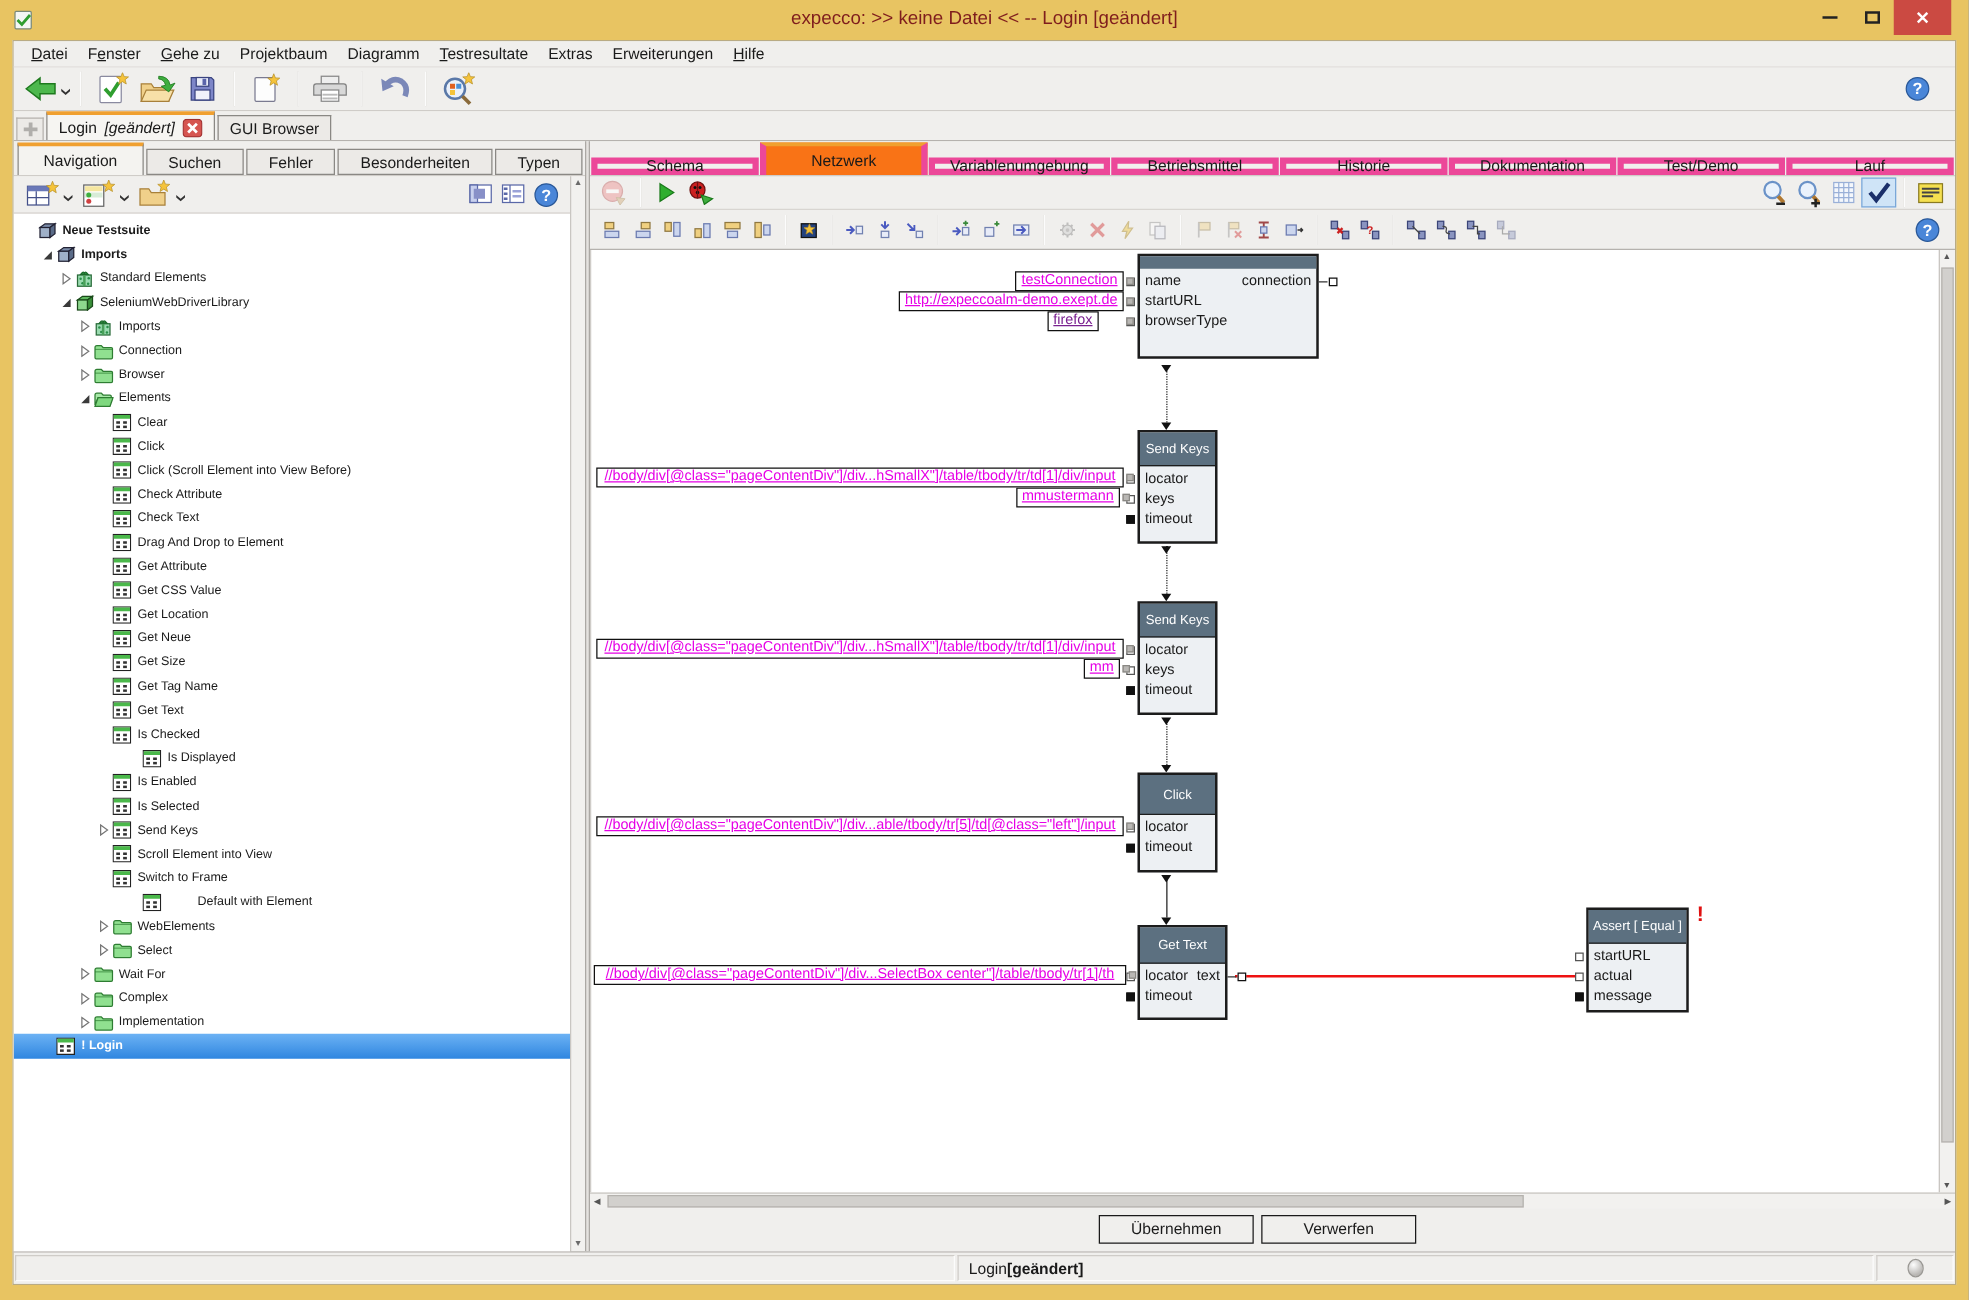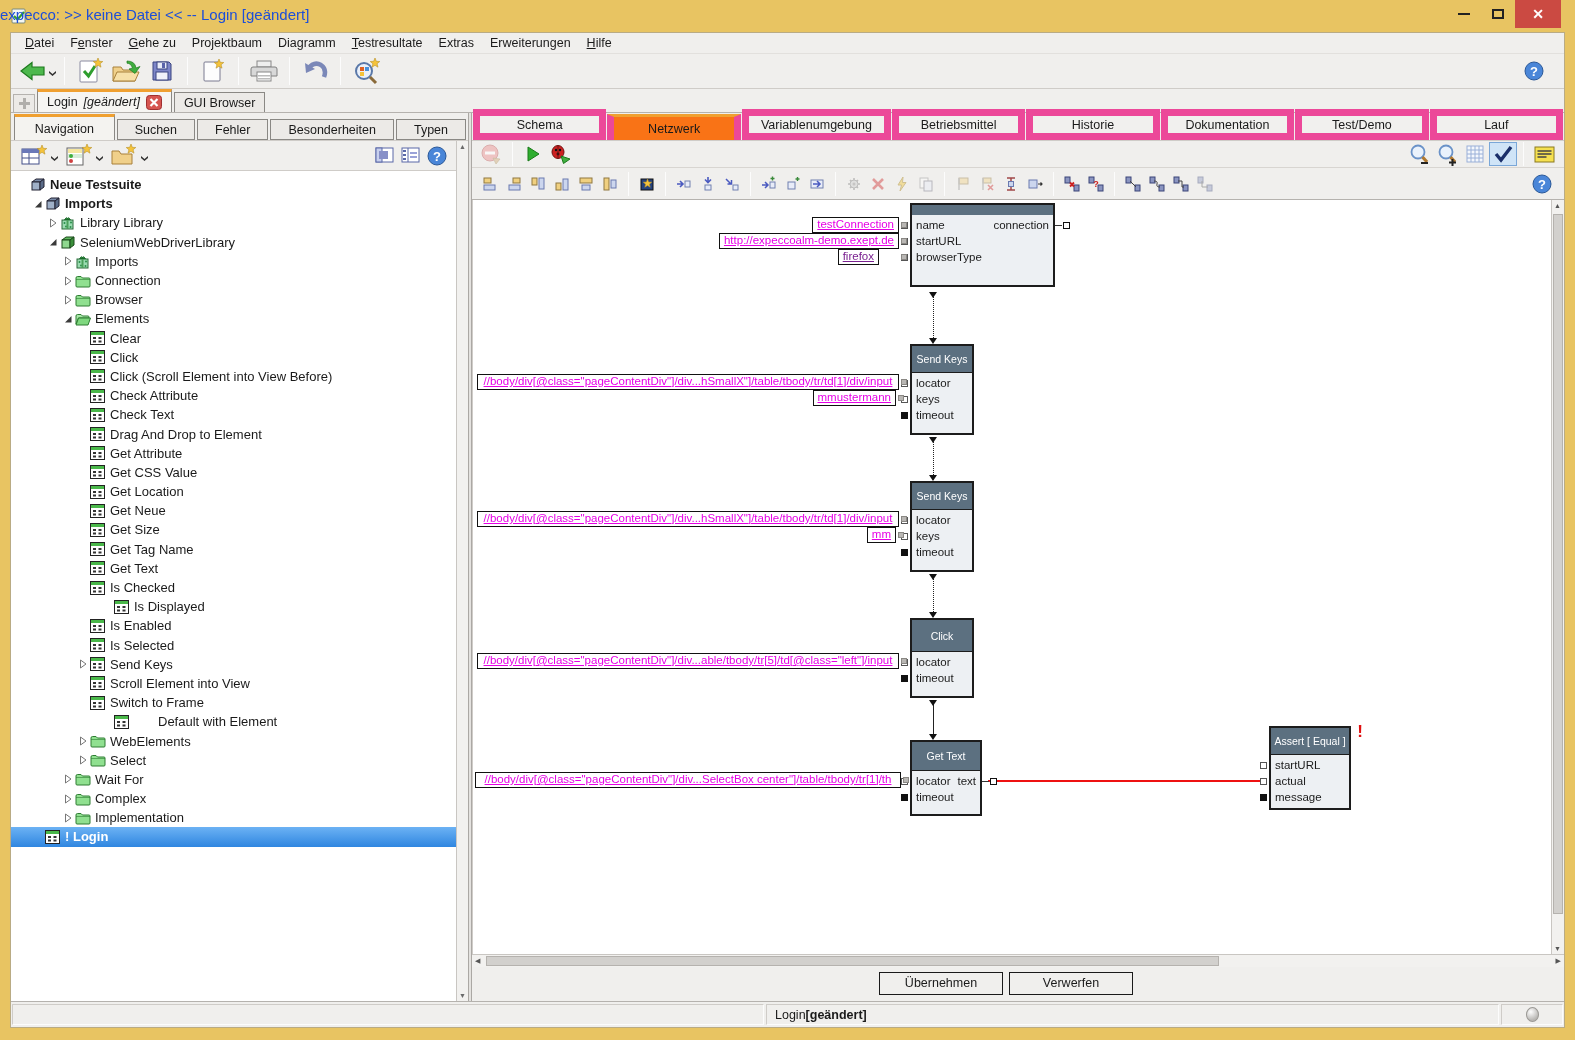--- a/index.html
+++ b/index.html
@@ -3,21 +3,21 @@
 <meta charset="utf-8">
 <style>
   * { margin:0; padding:0; box-sizing:border-box; }
   html,body { width:1575px; height:1040px; }
   body { font-family:"Liberation Sans", sans-serif; font-size:12px; color:#1a1a1a; background:#888; }
   .window { position:relative; width:1575px; height:1040px; background:#e8c462; overflow:hidden; }
 
   
   .titlebar { position:absolute; top:0; left:0; right:0; height:32px; }
   .app-icon { position:absolute; left:10px; top:7px; width:18px; height:18px; }
-  .title { position:absolute; left:0; right:0; top:6px; font-size:15px; color:#1d4ed8; }
+  .title { position:absolute; left:0; right:0; top:6px; text-align:center; font-size:15px; color:#7f1d1d; }
   .win-controls { position:absolute; right:14px; top:0; display:flex; height:28px; }
   .wc { width:34px; height:28px; display:flex; align-items:center; justify-content:center; cursor:default; }
   .wc.min span { display:block; width:12px; height:2px; background:#222; }
   .wc.max span { display:block; width:12px; height:10px; border:2px solid #222; background:transparent; }
   .wc.close { width:46px; background:#cb4a42; color:#fff; font-size:14px; font-weight:bold; }
 
   
   .inner { position:absolute; left:10px; top:32px; right:10px; bottom:12px; background:#f0efed; display:flex; flex-direction:column; border:1px solid #b9ab84; }
 
   .menubar { height:20px; display:flex; align-items:center; padding-left:6px; background:#f0efed; font-size:12.5px; flex:none; }
@@ -42,34 +42,34 @@
   .ltabs { height:27px; display:flex; align-items:flex-end; padding-left:3px; flex:none; }
   .ltab { flex:1 1 auto; border:1px solid #8a8884; background:#eceae7; height:21px; display:flex; align-items:center; justify-content:center; margin-right:2px; font-size:12.5px; white-space:nowrap; padding:0 10px; }
   .ltab.active { background:#f4f3f0; height:26px; border-top:3px solid #f0a030; border-bottom:none; flex-grow:1.4; }
   .lbody { flex:1; display:flex; min-height:0; border-top:1px solid #cfccc8; }
   .lcol { flex:1; display:flex; flex-direction:column; min-width:0; }
   .ltoolbar { height:30px; border-bottom:1px solid #cfccc8; display:flex; align-items:center; padding:0 6px; flex:none; background:#f0efed; }
   .lt-btn { height:26px; display:flex; align-items:center; padding:0 3px; gap:2px; }
   .lt-spacer { flex:1; }
   .chev { width:9px; height:8px; }
   .tree { flex:1; background:#fff; overflow:hidden; position:relative; padding-top:4px; }
-  .trow { height:19.2px; display:flex; align-items:center; white-space:nowrap; font-size:13px; }
+  .trow { height:19.2px; display:flex; align-items:center; white-space:nowrap; font-size:10px; }
   .trow.bold { font-weight:bold; }
   .trow.selected { background:linear-gradient(#6cb2f4,#2f86e0); color:#fff; }
   .texp { width:12px; flex:none; display:flex; align-items:center; }
   .ticon { width:18px; flex:none; display:flex; align-items:center; }
   .tlabel { padding-left:2px; }
   .scrollstrip { width:12px; flex:none; background:#f2f1ef; border-left:1px solid #c9c6c2; display:flex; flex-direction:column; justify-content:space-between; align-items:center; font-size:7px; color:#6a6a6a; padding:2px 0; }
 
   .splitter { width:4px; flex:none; background:#e4e2df; border-left:1px solid #aba8a4; border-right:1px solid #aba8a4; }
 
   
   .right-panel { flex:1; display:flex; flex-direction:column; min-width:0; background:#f0efed; }
   .rtabs { height:27px; display:flex; align-items:flex-end; padding-left:1px; flex:none; }
-  .rtab { flex:1 1 0; min-width:max-content; border:7px solid #ec4899; background:#f1f0ee; height:31px; display:flex; align-items:center; justify-content:center; margin-right:1px; font-size:12.5px; padding:0 12px; white-space:nowrap; }
+  .rtab { flex:1 1 0; min-width:max-content; border:5px solid #ec4899; background:#f1f0ee; height:14px; display:flex; align-items:center; justify-content:center; margin-right:1px; font-size:12.5px; padding:0 12px; white-space:nowrap; }
   .rtab.active { background:#f97316; height:26px; border-top:3px solid #f0a030; border-bottom:none; }
   .run-toolbar { height:28px; border-top:1px solid #cfccc8; border-bottom:1px solid #d8d5d1; display:flex; align-items:center; padding:0 6px; flex:none; }
   .rt-btn { height:24px; min-width:28px; display:flex; align-items:center; justify-content:center; }
   .rt-btn.active-toggle { background:#cfe4f7; border:1px solid #7aa7d8; }
   .rt-btn.disabled { opacity:.55; }
   .rt-spacer { flex:1; }
   .diagram-toolbar { height:32px; border-bottom:1px solid #b5b2ae; display:flex; align-items:center; padding:0 6px; flex:none; }
   .dg-btn { width:24px; height:24px; display:flex; align-items:center; justify-content:center; }
   .dg-btn.disabled { opacity:.4; }
   .dg-sep { width:1px; height:24px; background:#c5c2be; border-right:1px solid #fcfcfc; margin:0 6px; }
@@ -380,21 +380,21 @@
                     <svg width="16" height="15">
                       <rect x="2" y="5" width="11" height="9" fill="#9adbb0" stroke="#2a6b3a"></rect>
                       <circle cx="4.5" cy="8" r="1" fill="#2a8f4a"></circle>
                       <circle cx="11" cy="7.5" r="1" fill="#2a8f4a"></circle>
                       <circle cx="6" cy="11.5" r="1" fill="#2a8f4a"></circle>
                       <circle cx="10.5" cy="12" r="1" fill="#2a8f4a"></circle>
                       <rect x="6.5" y="5" width="2" height="9" fill="#4aa05a"></rect>
                       <path d="M4.5 4.5 q3 -3.5 3 0 q0 -3.5 3 0 Z" fill="#3a9a4a" stroke="#1a6a2a"></path>
                     </svg>
                   </span>
-                  <span class="tlabel">Library Library</span>
+                  <span class="tlabel">Standard Elements</span>
                 </div>
                 <div class="trow" style="padding-left: 37px;">
                   <span class="texp">
                     <svg width="10" height="10">
                       <path d="M8.5 2 L8.5 8.5 L2 8.5 Z" fill="#3a3a3a"></path>
                     </svg>
                   </span>
                   <span class="ticon">
                     <svg width="16" height="15">
                       <path d="M2 5 L6 2 L14 2 L10 5 Z" fill="#5fb85f" stroke="#1a4a1a"></path>

